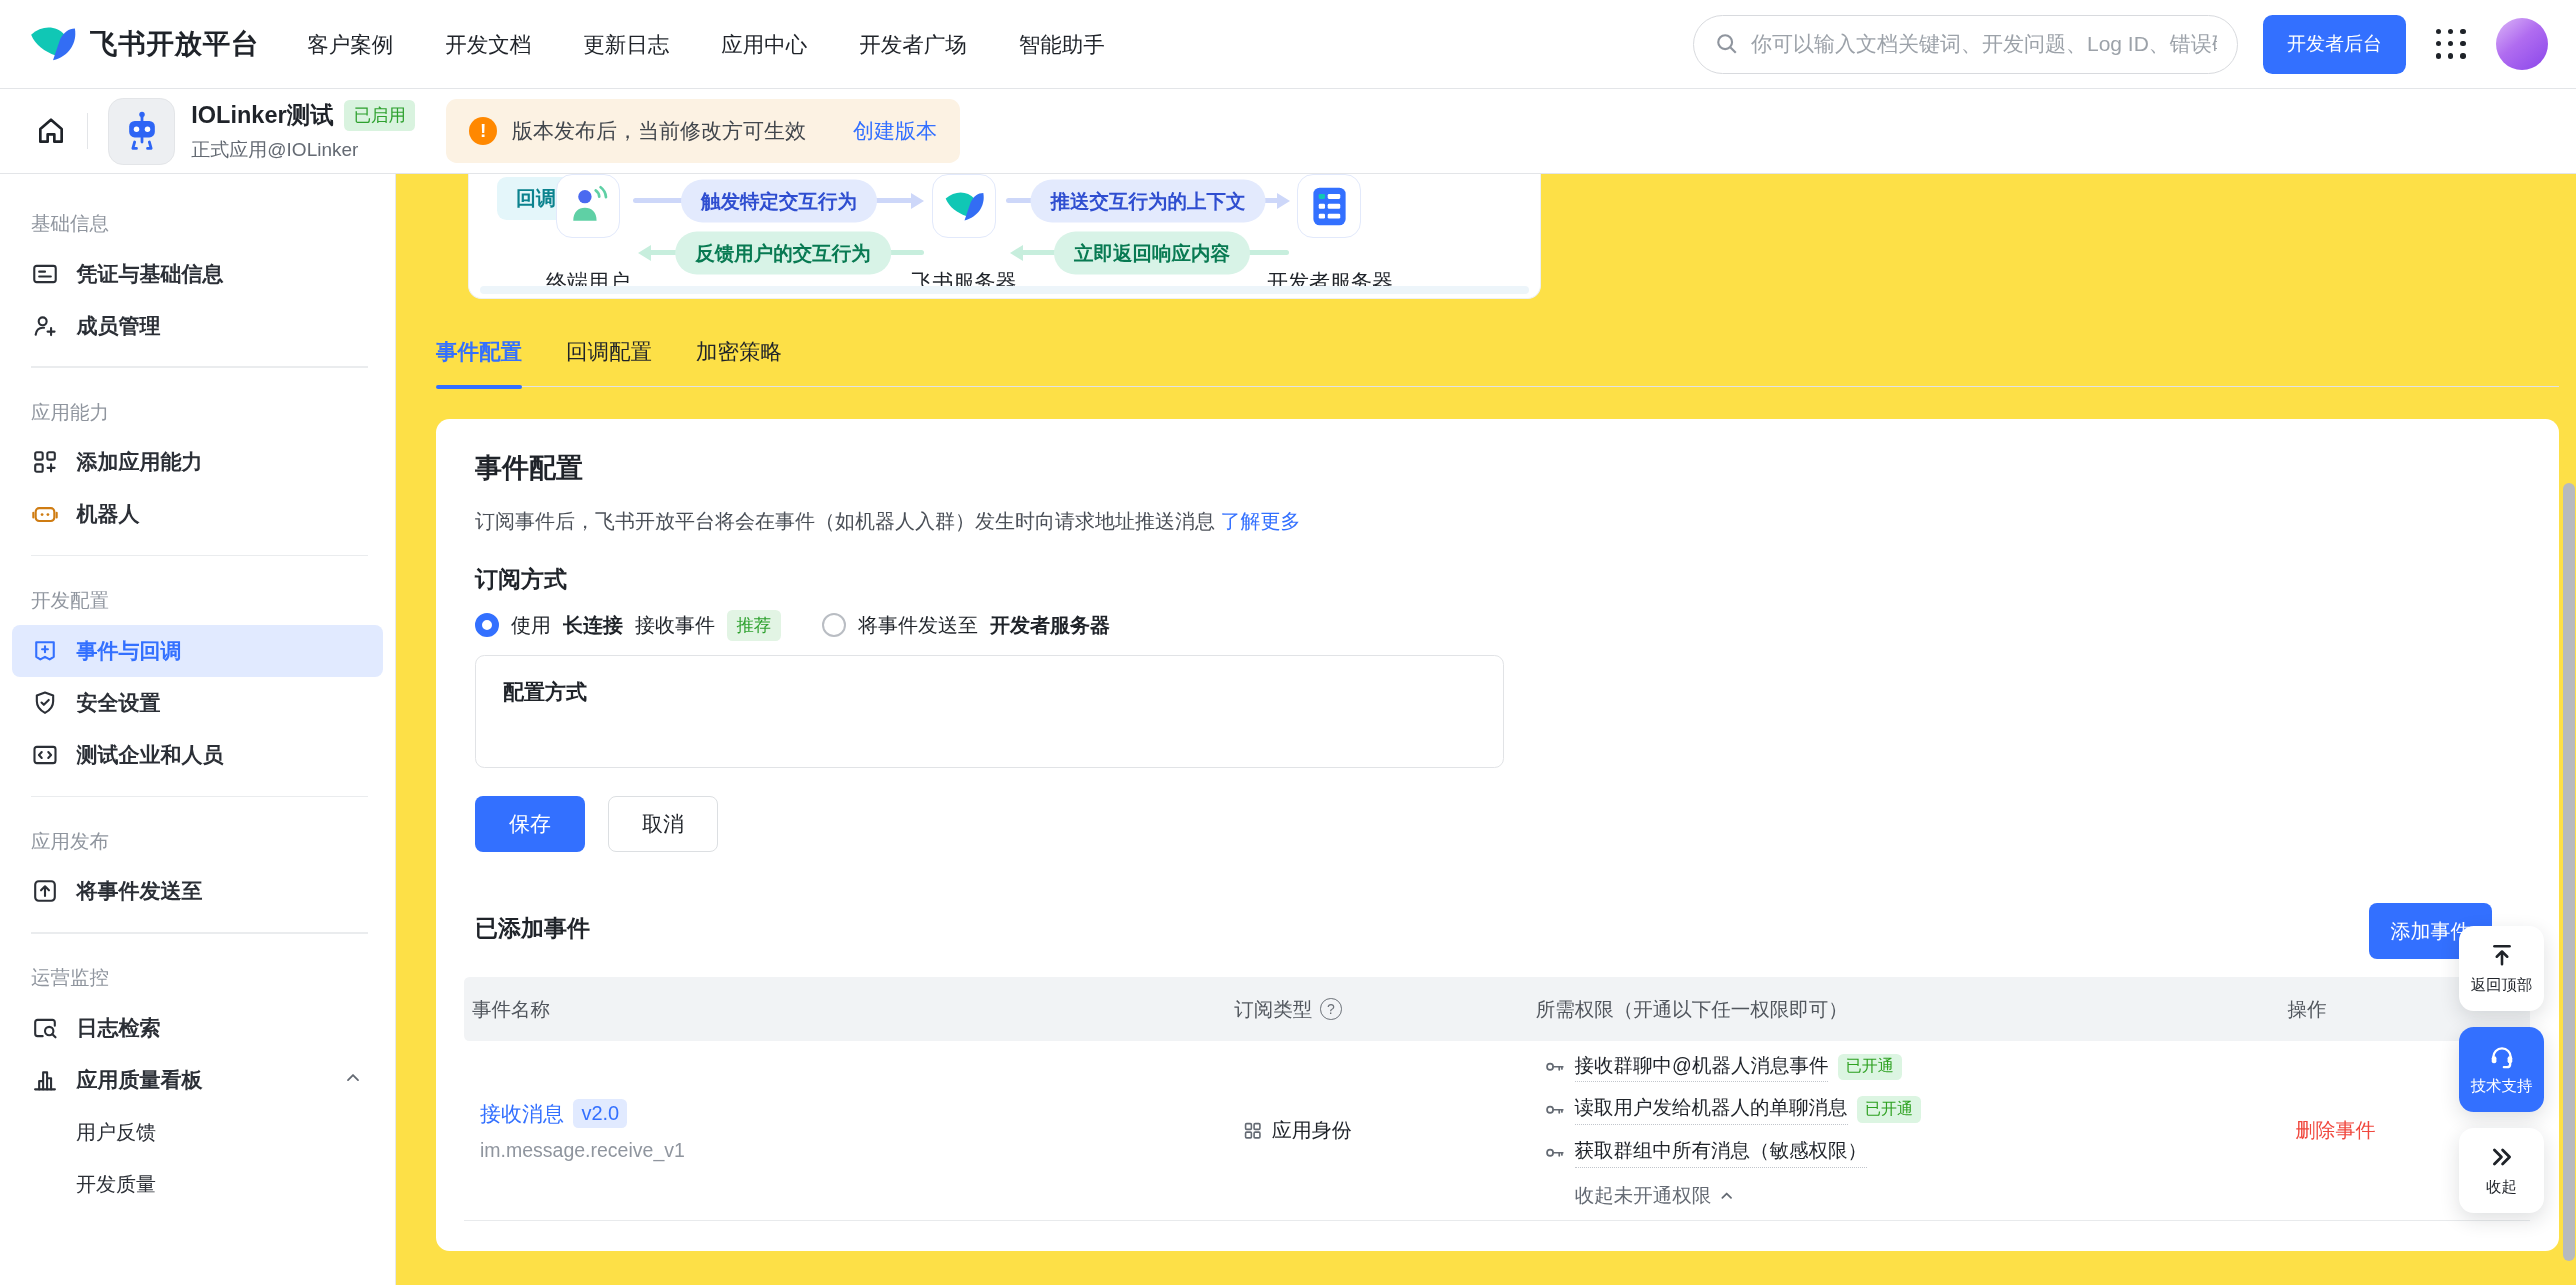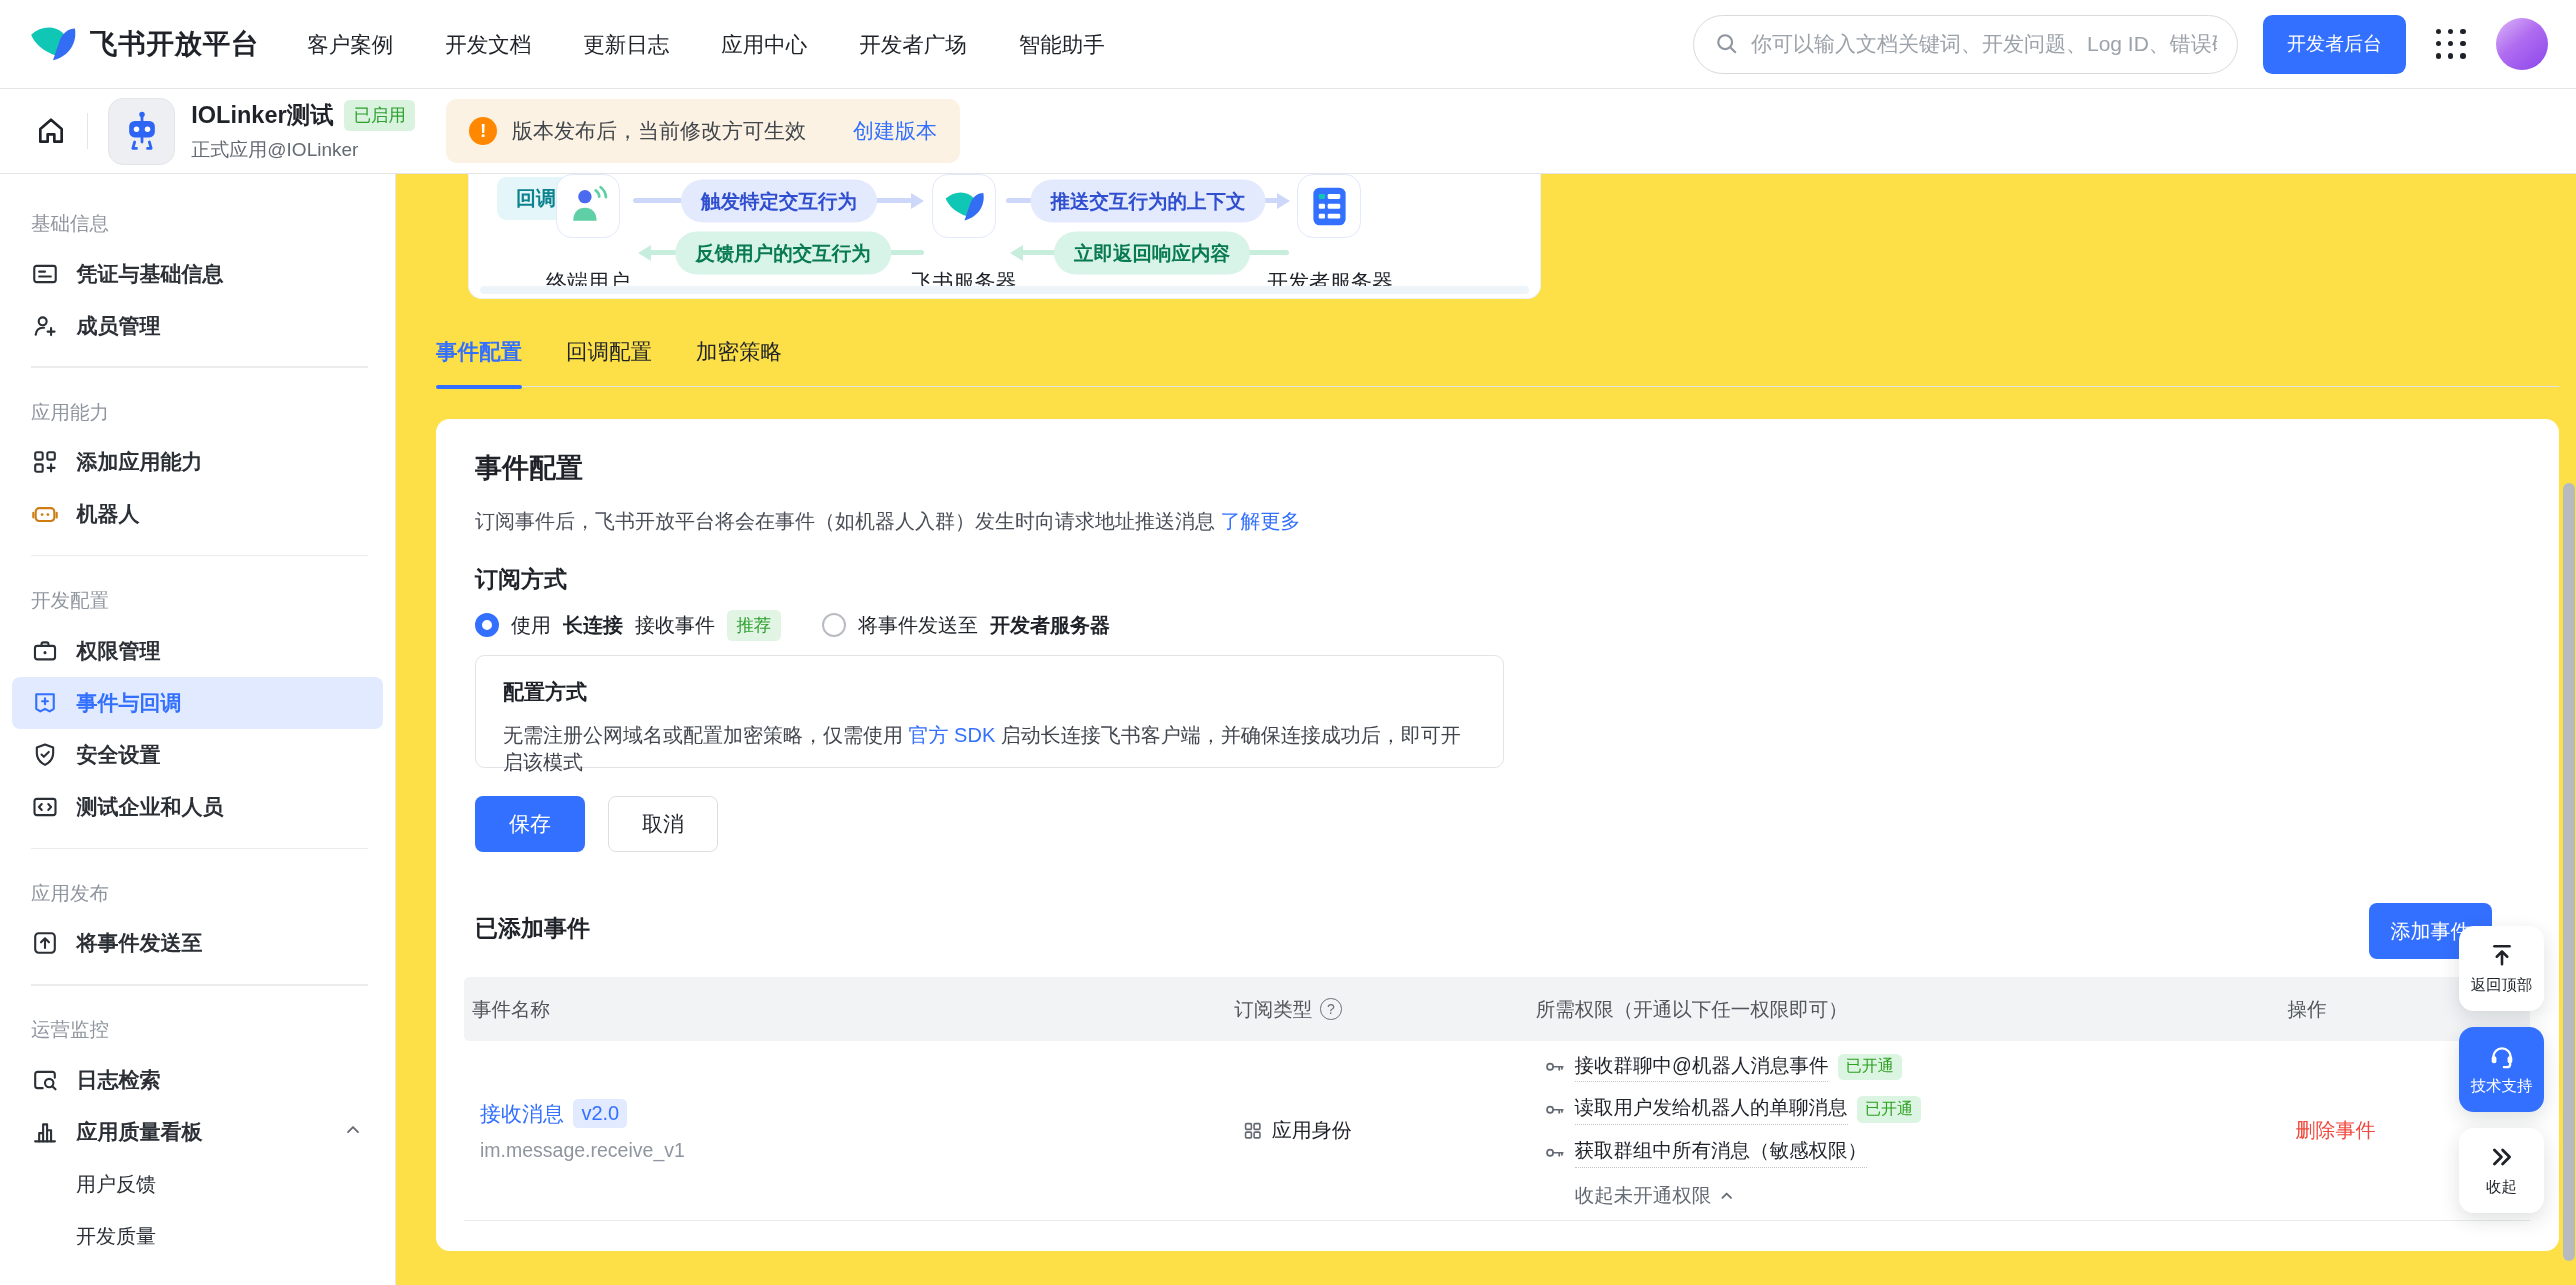--- a/index.html
+++ b/index.html
@@ -280,28 +280,20 @@
           <rect x="4" y="7" width="16" height="11" rx="3"></rect>
           <circle cx="9.5" cy="12.5" r="1.2" fill="#cf7c12" stroke="none"></circle>
           <circle cx="14.5" cy="12.5" r="1.2" fill="#cf7c12" stroke="none"></circle>
           <path d="M2 11 v4 M22 11 v4"></path>
         </svg>
         <span>机器人</span>
       </div>
       <div class="sb-div"></div>
 
       <div class="sb-title">开发配置</div>
-      <div class="sb-item">
-        <svg viewBox="0 0 24 24" fill="none" stroke="#2b2f36" stroke-width="1.8" stroke-linecap="round">
-          <rect x="3.4" y="7.6" width="17.2" height="11.6" rx="2"></rect>
-          <path d="M9 7.6 V6.2 A1.6 1.6 0 0 1 10.6 4.6 h2.8 A1.6 1.6 0 0 1 15 6.2 v1.4"></path>
-          <circle cx="12" cy="13.4" r="1.3" fill="#2b2f36" stroke="none"></circle>
-        </svg>
-        <span>权限管理</span>
-      </div>
       <div class="sb-item sel">
         <svg viewBox="0 0 24 24" fill="none" stroke="#3370ff" stroke-width="1.8" stroke-linecap="round" stroke-linejoin="round">
           <path d="M4.5 4.5 h15 v12.5 l-3.5 2.2 -4-2.2 -4 2.2 -3.5-2.2 Z"></path>
           <path d="M12 8 v5 M9.5 10.5 h5"></path>
         </svg>
         <span>事件与回调</span>
       </div>
       <div class="sb-item">
         <svg viewBox="0 0 24 24" fill="none" stroke="#2b2f36" stroke-width="1.8" stroke-linecap="round" stroke-linejoin="round">
           <path d="M12 3 l7 2.6 v5 c0 5-3 7.9-7 9.9 -4-2-7-4.9-7-9.9 v-5 Z"></path>
@@ -421,25 +413,20 @@
           <span class="bold">长连接</span>
           <span>接收事件</span>
           <span class="tag-rec">推荐</span>
           <span class="radio-off"></span>
           <span>将事件发送至</span>
           <span class="bold">开发者服务器</span>
         </div>
 
         <div class="config-box">
           <div class="config-title">配置方式</div>
-          <div class="config-text">
-            <span>无需注册公网域名或配置加密策略，仅需使用</span>
-            <span class="link">官方 SDK</span>
-            <span>启动长连接飞书客户端，并确保连接成功后，即可开启该模式</span>
-          </div>
         </div>
 
         <div class="btn-row">
           <button class="btn-pri">保存</button>
           <button class="btn-sec">取消</button>
         </div>
 
         <h3 class="events-title">已添加事件</h3>
         <button class="btn-add">添加事件</button>
 

